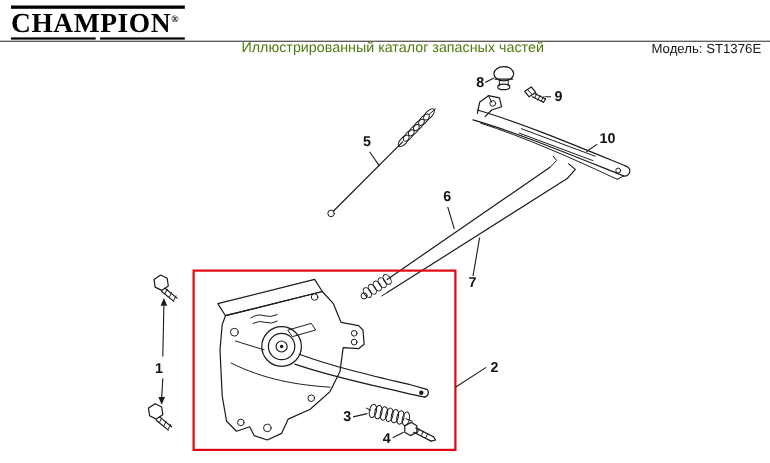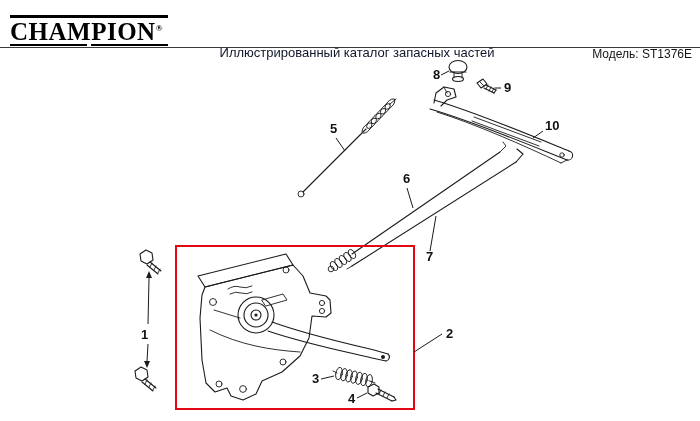--- a/index.html
+++ b/index.html
@@ -5,38 +5,38 @@
   * { margin:0; padding:0; box-sizing:border-box; }
   html,body { width:700px; height:421px; }
   body {
     background:#fff;
     font-family:"Liberation Sans", sans-serif;
     position:relative;
     overflow:hidden;
     color:#111;
   }
   .header {
-    position:absolute; top:12px; left:0; width:700px; height:36px;
+    position:absolute; top:2px; left:0; width:700px; height:36px;
     background:#fff; border-bottom:1.5px solid #3a3a3a;
   }
   .logo { position:absolute; left:10px; top:3px; width:158px; border-top:3px solid #000; padding-top:1px; }
   .brand-line {
     font-family:"Liberation Serif", serif; font-weight:bold;
     font-size:25px; line-height:1.02; letter-spacing:0.5px; color:#000; white-space:nowrap;
   }
   .brand-reg { font-size:9px; vertical-align:super; font-weight:bold; }
   .tagline-row { display:flex; align-items:center; gap:4px; margin-top:-1px; }
   .tagline-row .rule { flex:1; height:2.5px; background:#000; }
   .tagline {
     font-family:"Liberation Serif", serif; font-style:italic; font-weight:bold;
     font-size:13px; color:#000; white-space:nowrap;
   }
   .page-title {
     position:absolute; left:51%; transform:translateX(-50%); top:33px;
-    font-size:13px; color:#0f172a; white-space:nowrap;
+    font-size:13px; color:#4d7c0f; white-space:nowrap;
   }
   .model {
     position:absolute; right:8px; top:35px; font-size:12px; color:#141414; white-space:nowrap;margin-left:19px;
   }
   svg.diagram { position:absolute; left:0; top:53px; }
   .ln { fill:none; stroke:#1b1b1b; stroke-width:1.1; stroke-linecap:round; stroke-linejoin:round; }
   .thin { stroke-width:0.9; }
   .leader { fill:none; stroke:#1b1b1b; stroke-width:1; }
   .callout {
     font-family:"Liberation Sans", sans-serif; font-size:13px; font-weight:bold; fill:#111;

